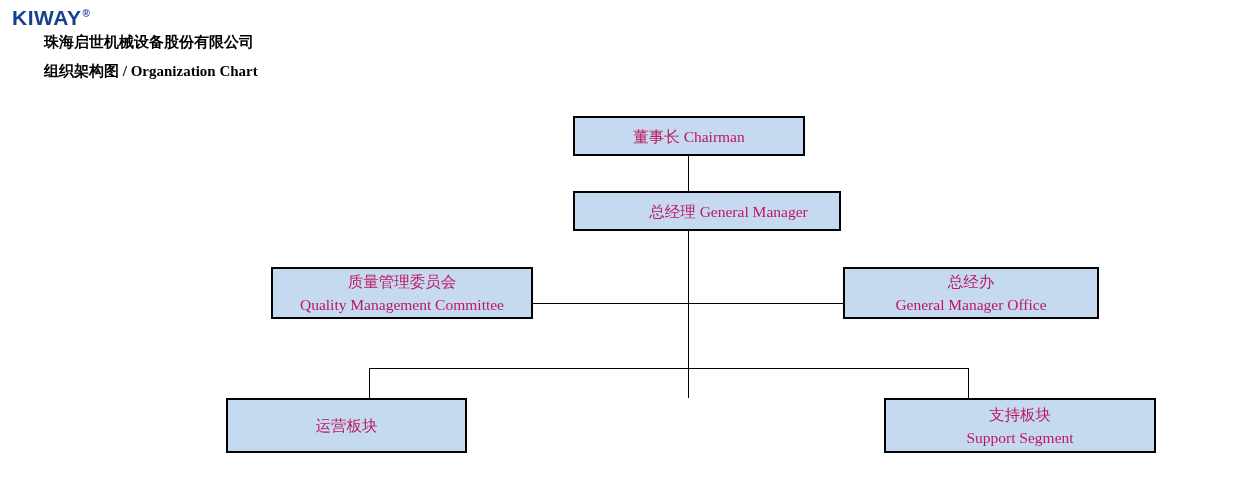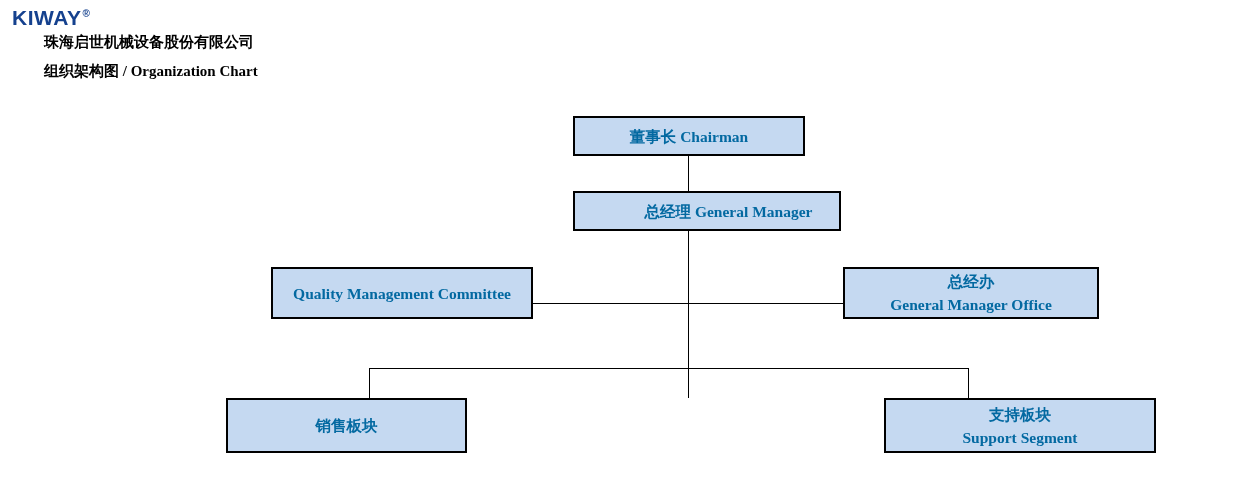--- a/index.html
+++ b/index.html
@@ -55,23 +55,22 @@
     box-sizing: border-box;
     background: #c5d9f1;
     border: 2px solid #000000;
     display: flex;
     flex-direction: column;
     align-items: center;
     justify-content: center;
     text-align: center;
     font-size: 15.5px;
     line-height: 23px;
-    color: #0369a1;
+    color: #be185d;
     white-space: nowrap;
-    font-weight: bold;
   }
   .n-chairman  { left: 573px; top: 116px; width: 232px; height: 40px; }
   .n-gm        { left: 573px; top: 191px; width: 268px; height: 40px; padding-left: 43px; }
   .n-quality   { left: 271px; top: 267px; width: 262px; height: 52px; }
   .n-gmoffice  { left: 843px; top: 267px; width: 256px; height: 52px; }
   .n-business  { left: 226px; top: 398px; width: 241px; height: 55px; }
   .n-operating { left: 573px; top: 398px; width: 231px; height: 55px; }
   .n-support   { left: 884px; top: 398px; width: 272px; height: 55px; text-align: right; }
 
   
@@ -108,30 +107,31 @@
 
   <div class="node n-chairman">
     <span>董事长 Chairman</span>
   </div>
 
   <div class="node n-gm">
     <span>总经理 General Manager</span>
   </div>
 
   <div class="node n-quality">
+    <span>质量管理委员会</span>
     <span>Quality Management Committee</span>
   </div>
 
   <div class="node n-gmoffice">
     <span>总经办</span>
     <span>General Manager Office</span>
   </div>
 
   <div class="node n-business">
-    <span>销售板块</span>
+    <span>运营板块</span>
   </div>
 
 
   <div class="node n-support">
     <span>支持板块</span>
     <span>Support Segment</span>
   </div>
 
 </div>
 

